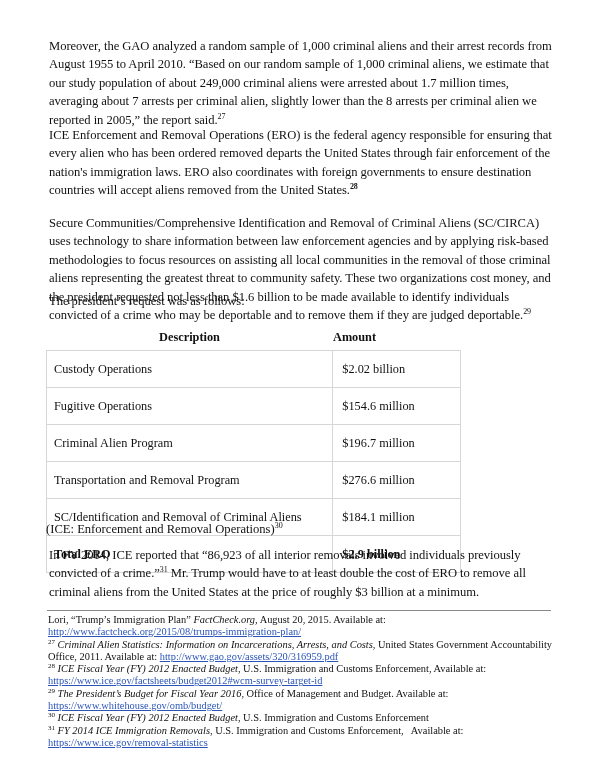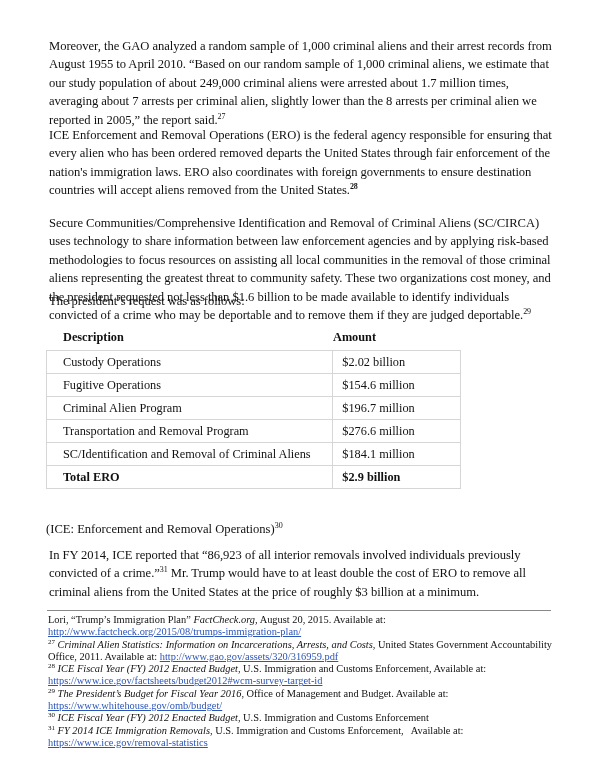--- a/index.html
+++ b/index.html
@@ -17,30 +17,30 @@
   .para sup.bold { font-weight: bold; }
   #p1 { top: 36px; }
   #p2 { top: 125px; }
   #p3 { top: 213px; }
   #p4 { top: 291px; }
 
   .tbl-head {
     position: absolute; top: 330px; left: 46px; width: 414px; height: 18px;
     font-size: 12.3px; font-weight: bold;
   }
-  .tbl-head .h-desc { position: absolute; left: 17px; width: 287px; }
+  .tbl-head .h-desc { position: absolute; left: 0; width: 287px; text-align: center; }
   .tbl-head .h-amt { position: absolute; left: 287px; width: 127px; text-align: left; }
 
   table.budget {
     position: absolute; top: 350px; left: 46px;
     border-collapse: collapse; width: 415px;
     font-size: 12.3px;
   }
   table.budget td {
-    border: 1px solid #d6d6d6; height: 23px; padding: 0 0 0 16px;
+    border: 1px solid #d6d6d6; height: 37px; padding: 0 0 0 7px;
     vertical-align: middle; box-sizing: border-box;
   }
   table.budget td.desc { width: 287px; }
   table.budget td.amt { width: 128px; padding-left: 9px; }
   table.budget tr.total td { font-weight: bold; border-radius: 11px; }
 
   .caption {
     position: absolute; top: 521px; left: 46px;
     font-size: 12.6px; line-height: 16px;
   }

